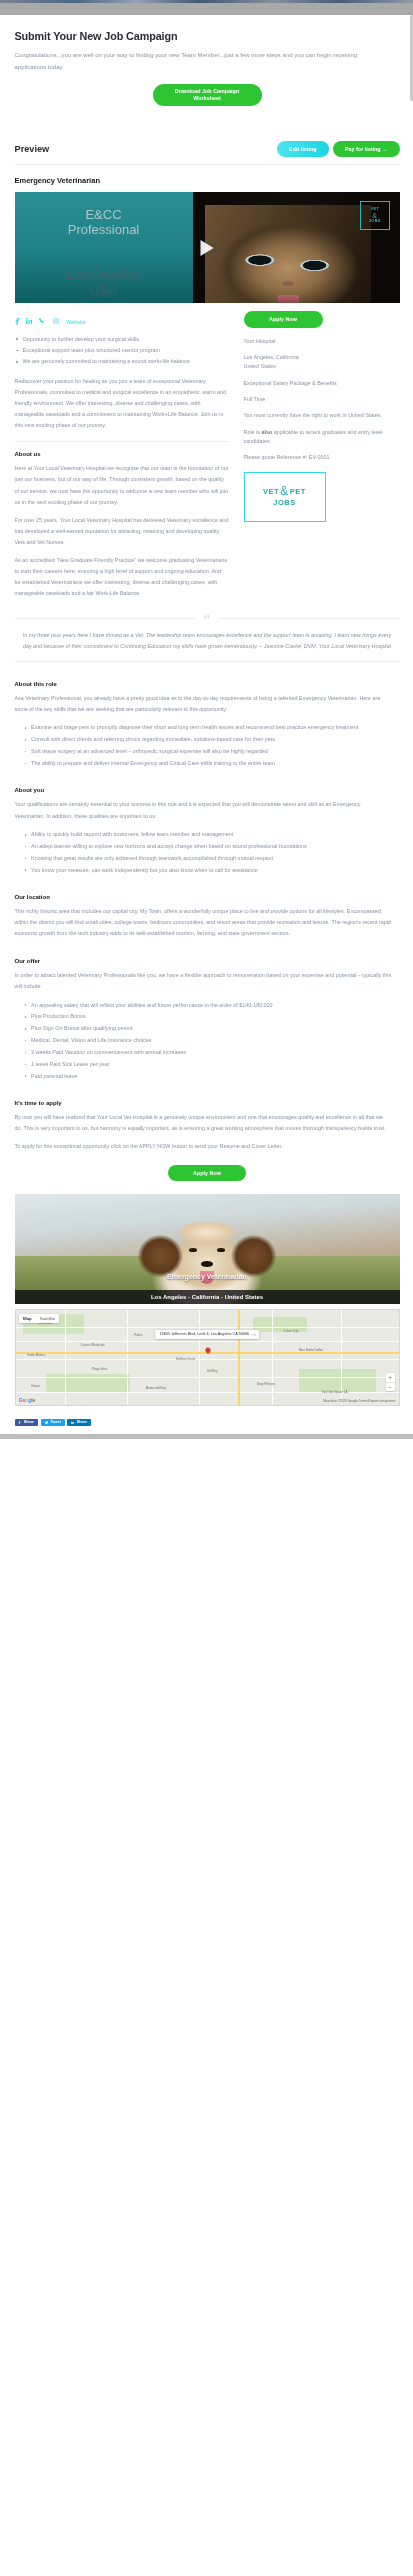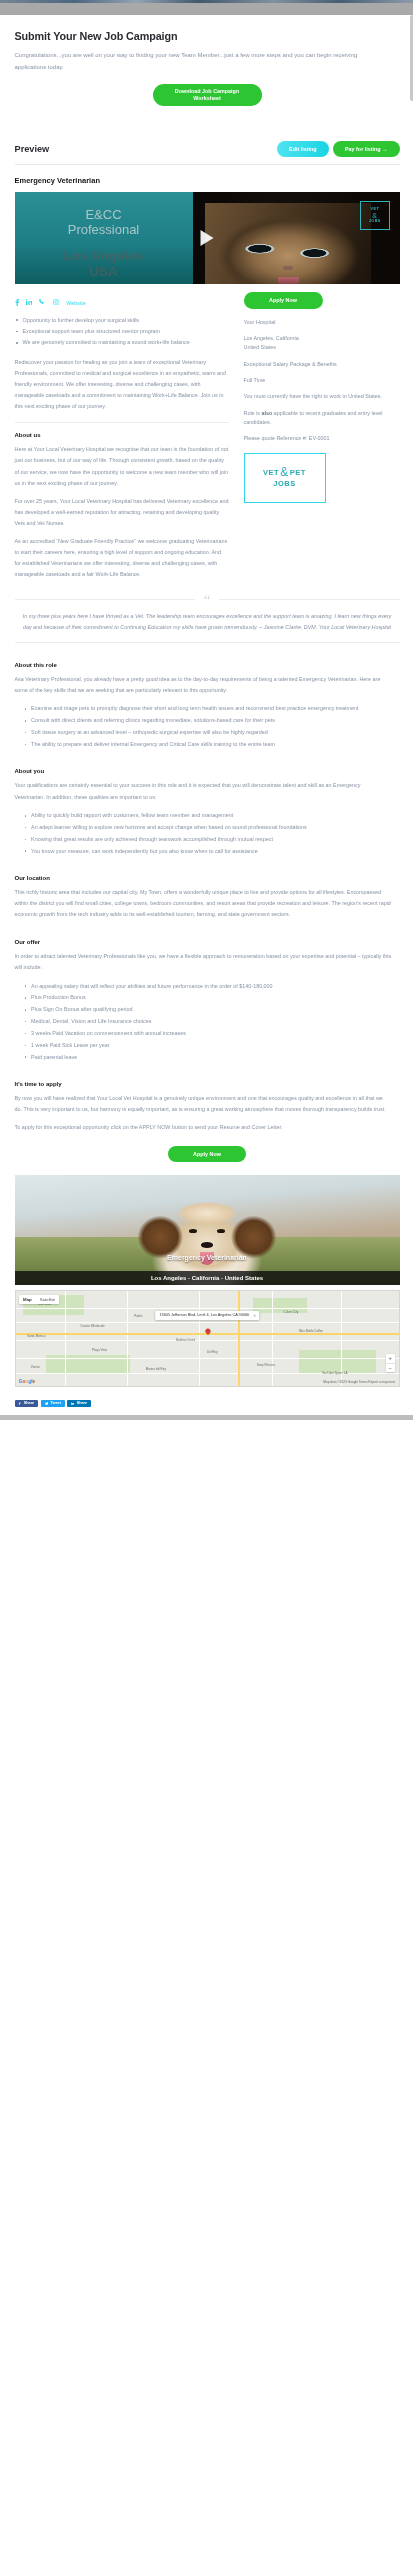--- a/index.html
+++ b/index.html
@@ -37,34 +37,34 @@
     margin-top:35px; padding-bottom:6.5px;
   }
   .preview-title { font-size:9.2px; font-weight:700; color:#2b2b33; }
   .preview-actions { display:flex; gap:4.3px; }
   .hr { border-top:0.5px solid #e8e8ec; margin:0 0 0 0; }
 
   h2.job-title { font-size:7.5px; font-weight:700; color:#17171c; margin:11.3px 0 7px; }
 
   
   .hero {
-    position:relative; height:92px; width:385px; overflow:hidden;
+    position:relative; height:111px; width:385px; overflow:hidden;
     display:flex;
   }
   .hero-left {
     width:178px; background:linear-gradient(180deg,#2b8f96 0%,#1f7f86 55%,#0d5d61 100%);
     position:relative;
   }
   .hero-brand {
     position:absolute; top:14.5px; left:0; right:0; text-align:center;
     color:#cfd9d9; font-size:13px; line-height:1.22; font-weight:400; opacity:.78;
   }
   .hero-city {
     position:absolute; bottom:3.8px; left:0; right:0; text-align:center;
-    color:#5c5c5c; font-size:13.5px; font-weight:700; line-height:1.18; opacity:.62;
+    color:#5c5c5c; font-size:13.5px; font-weight:400; line-height:1.18; opacity:.62;
   }
   .hero-right {
     flex:1; position:relative;
     background:
       radial-gradient(circle at 47% 58%, #1c1712 0%, #120e0b 38%, #0b0806 70%),
       linear-gradient(160deg,#4a3420 0%,#2a1c12 40%,#120c08 100%);
     overflow:hidden;
   }
   .kitten {
     position:absolute; left:6%; top:12%; width:80%; height:95%;

